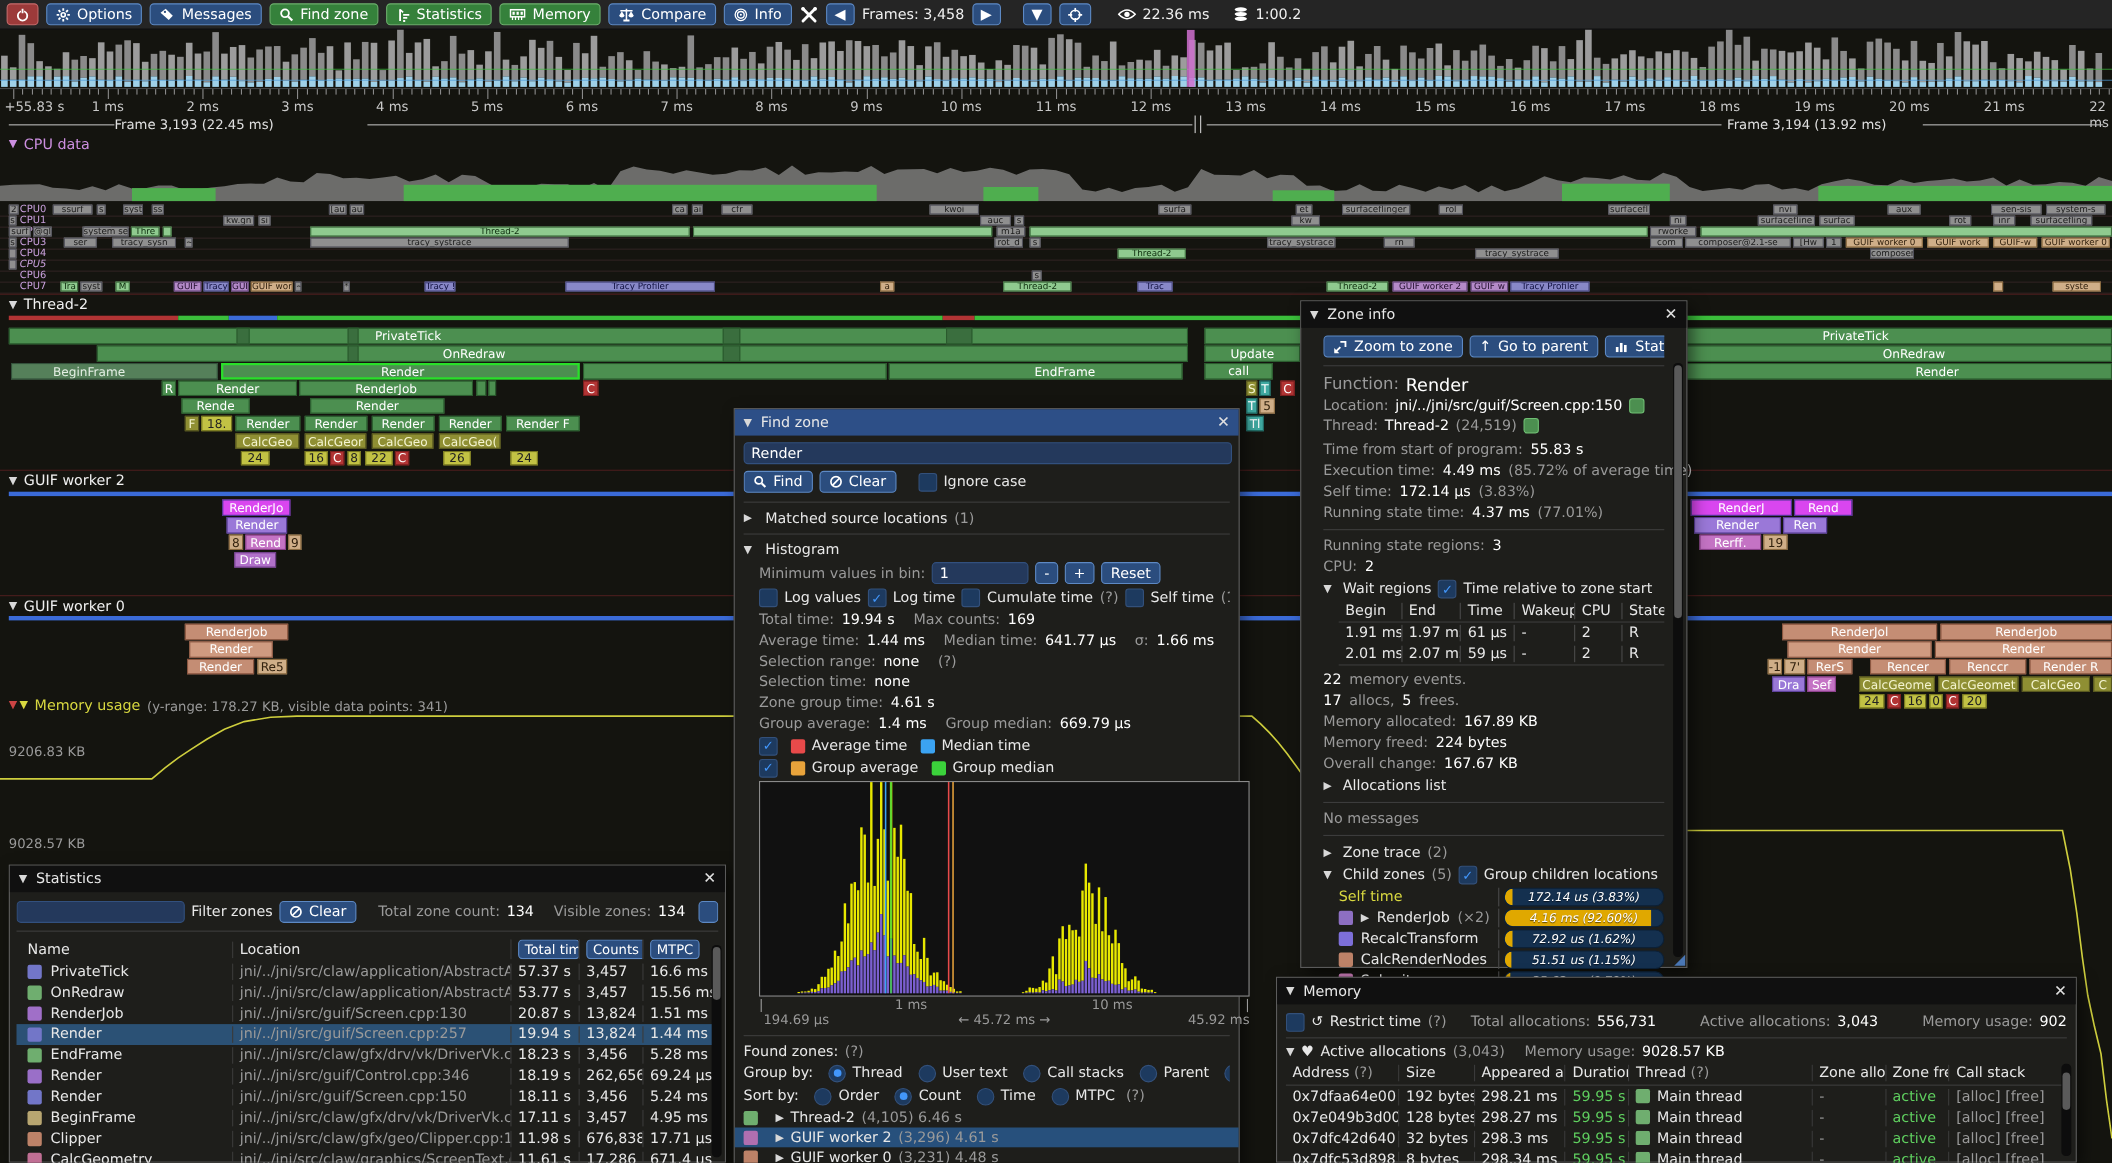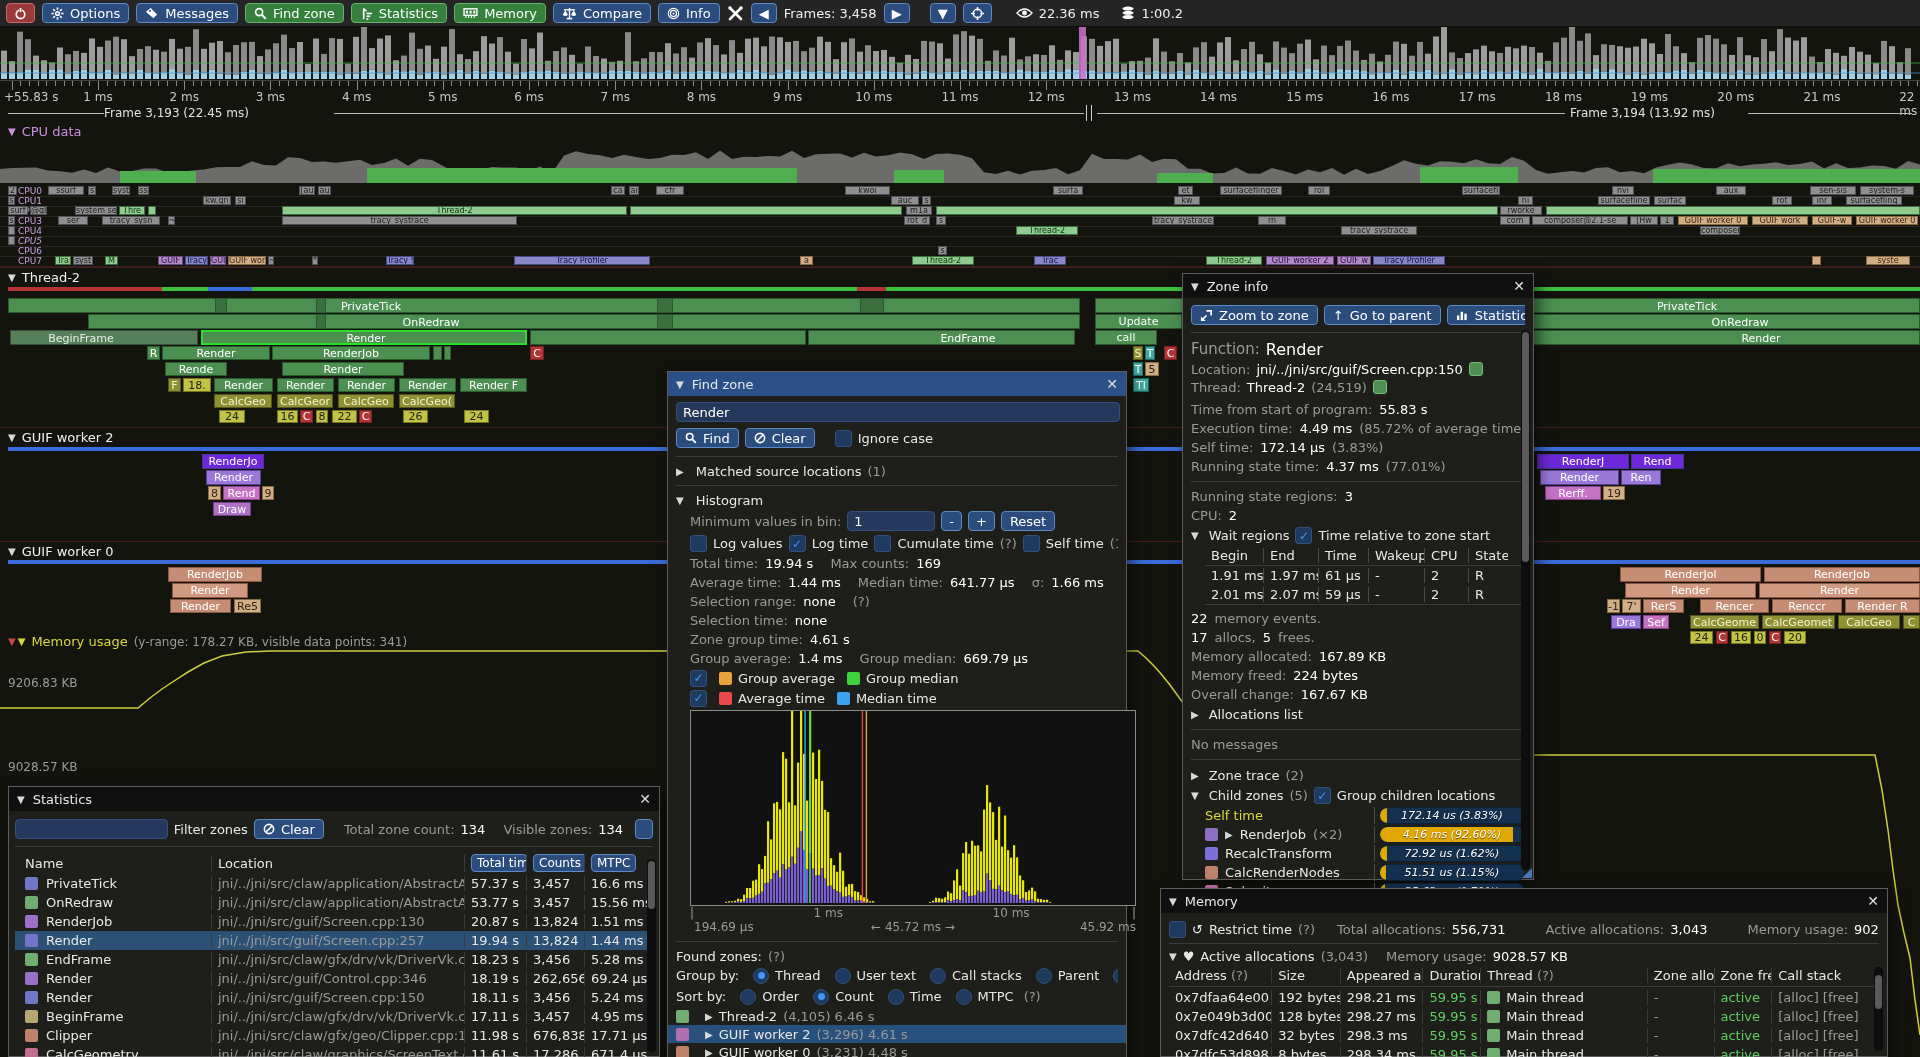--- a/index.html
+++ b/index.html
@@ -20,21 +20,21 @@
   .zone{position:absolute;box-sizing:border-box;border:1px solid;font-size:11px;line-height:1;display:flex;align-items:center;justify-content:center;overflow:hidden;white-space:nowrap;cursor:default;}
   .zl{position:absolute;top:50%;transform:translate(-50%,-50%);}
   .z-gn{background:#4c8f50;border-color:#2a5a2d;color:#fff;}
   .z-gnm{background:#55805a;border-color:#33513b;color:#e4efe4;}
   .z-gnh{background:#4c8f50;border:2px solid #29e029;color:#fff;}
   .z-gnd{background:#3a6e3e;border-color:#2a5a2d;}
   .z-ol{background:#8f8f33;border-color:#55551e;color:#f4f4cf;}
   .z-yl{background:#c2c244;border-color:#76761f;color:#222;}
   .z-rd{background:#b23434;border-color:#7a1f1f;color:#fff;}
   .z-te{background:#3fa8a0;border-color:#1f6660;color:#fff;}
-  .z-pu{background:#6d28d9;border-color:#46368f;color:#fff;}
+  .z-pu{background:#d946ef;border-color:#46368f;color:#fff;}
   .z-pu2{background:#9a78d8;border-color:#5a3f98;color:#fff;}
   .z-pk{background:#c473c4;border-color:#8a3f8a;color:#fff;}
   .z-pk2{background:#b070c8;border-color:#703f8a;color:#fff;}
   .z-sa{background:#c48d74;border-color:#8a5640;color:#fff;}
   .z-sa2{background:#cf9a80;border-color:#8a5640;color:#fff;}
   .z-ta{background:#cfae88;border-color:#8a6a40;color:#33220e;}
   .cpu-zone{position:absolute;box-sizing:border-box;height:9px;border:1px solid #50505a;font-size:8px;line-height:8px;text-align:center;overflow:hidden;white-space:nowrap;}
   .cz-gz{background:#8f8f8f;color:#1c1c1c;}
   .cz-gn{background:#8fca8f;color:#0e2e0e;border-color:#3f6f3f;}
   .cz-pu{background:#b48ac8;color:#241030;border-color:#6a4a80;}
@@ -1447,31 +1447,31 @@
           <div class="statline">
             <span class="g">Group average:</span>
             <span class="w" style="margin-right: 10px;">1.4 ms</span>
             <span class="g">Group median:</span>
             <span class="w" style="margin-right: 10px;">669.79 µs</span>
           </div>
         </div>
       <div id="fz-legend">
           <div class="row" style="height: 20px;">
             <span class="cb on"></span>
+            <span class="sw" style="background: rgb(232, 74, 74); margin-left: 6px;"></span>
+            <span>Average time</span>
+            <span class="sw" style="background: rgb(59, 163, 242); margin-left: 6px;"></span>
+            <span>Median time</span>
+          </div>
+          <div class="row" style="height: 20px;">
+            <span class="cb on"></span>
             <span class="sw" style="background: rgb(232, 163, 59); margin-left: 6px;"></span>
             <span>Group average</span>
             <span class="sw" style="background: rgb(59, 210, 59); margin-left: 6px;"></span>
             <span>Group median</span>
-          </div>
-          <div class="row" style="height: 20px;">
-            <span class="cb on"></span>
-            <span class="sw" style="background: rgb(232, 74, 74); margin-left: 6px;"></span>
-            <span>Average time</span>
-            <span class="sw" style="background: rgb(59, 163, 242); margin-left: 6px;"></span>
-            <span>Median time</span>
           </div>
         </div>
       <svg id="fz-hist" width="444" height="194" style="border:1px solid #8a8a8a;background:#111;margin-top:2px">
           <rect x="34" y="190.8" width="2.2" height="1.0" fill="#e8e800"></rect>
           <rect x="34" y="191.8" width="2.2" height="0.2" fill="#7a5fd0"></rect>
           <rect x="37" y="190.3" width="2.2" height="1.2" fill="#e8e800"></rect>
           <rect x="37" y="191.5" width="2.2" height="0.5" fill="#7a5fd0"></rect>
           <rect x="40" y="190.3" width="2.2" height="1.0" fill="#e8e800"></rect>
           <rect x="40" y="191.3" width="2.2" height="0.7" fill="#7a5fd0"></rect>
           <rect x="43" y="189.7" width="2.2" height="1.6" fill="#e8e800"></rect>
@@ -1718,21 +1718,21 @@
       </div>
   </div>
 </div>
 
 <div class="win" id="win-zone" style="left:1182px;top:273px;width:352px;height:607px;z-index:2">
   <div class="title">
       <span class="tri">▼</span>
       <span>Zone info</span>
       <span class="x">✕</span>
     </div>
-  <div class="wbody" style="padding:5px 8px">
+  <div class="wbody" style="padding:5px 20px">
     <div class="row" style="height:24px">
       <span class="btn">
           <svg width="13" height="13" viewBox="0 0 14 14">
             <path d="M2 12 L7 7" stroke="#fff" stroke-width="1.8"></path>
             <path d="M7 2 L12 2 L12 7" fill="none" stroke="#fff" stroke-width="1.8"></path>
             <path d="M1 8 L6 13 L1 13 Z" fill="#fff"></path>
           </svg>
           <span>Zoom to zone</span>
         </span>
       <span class="btn">

